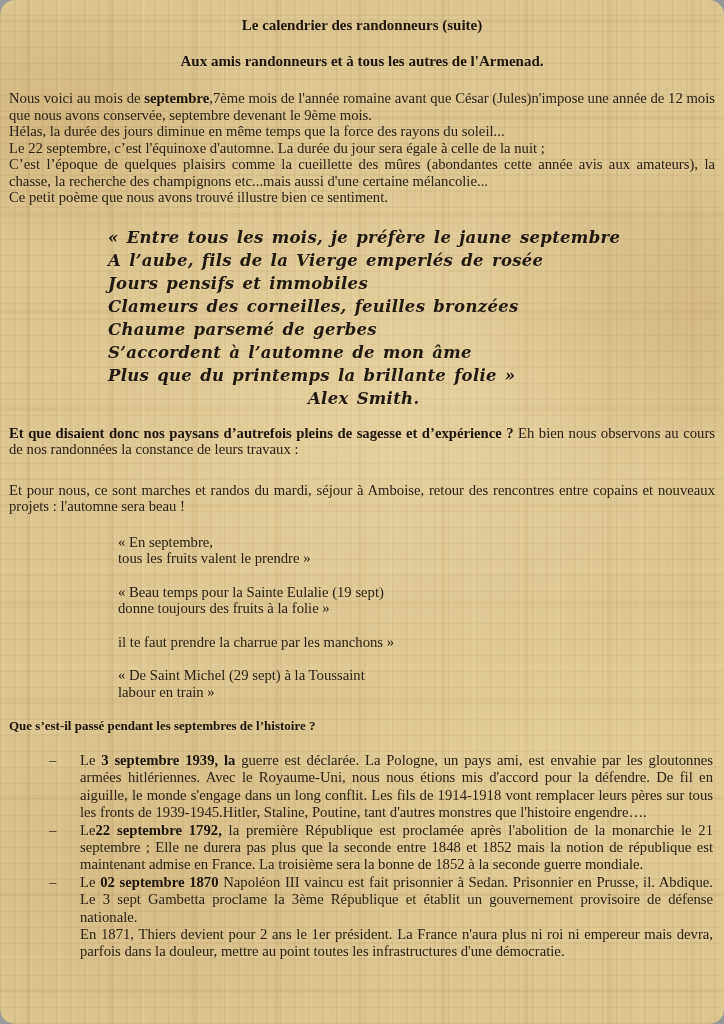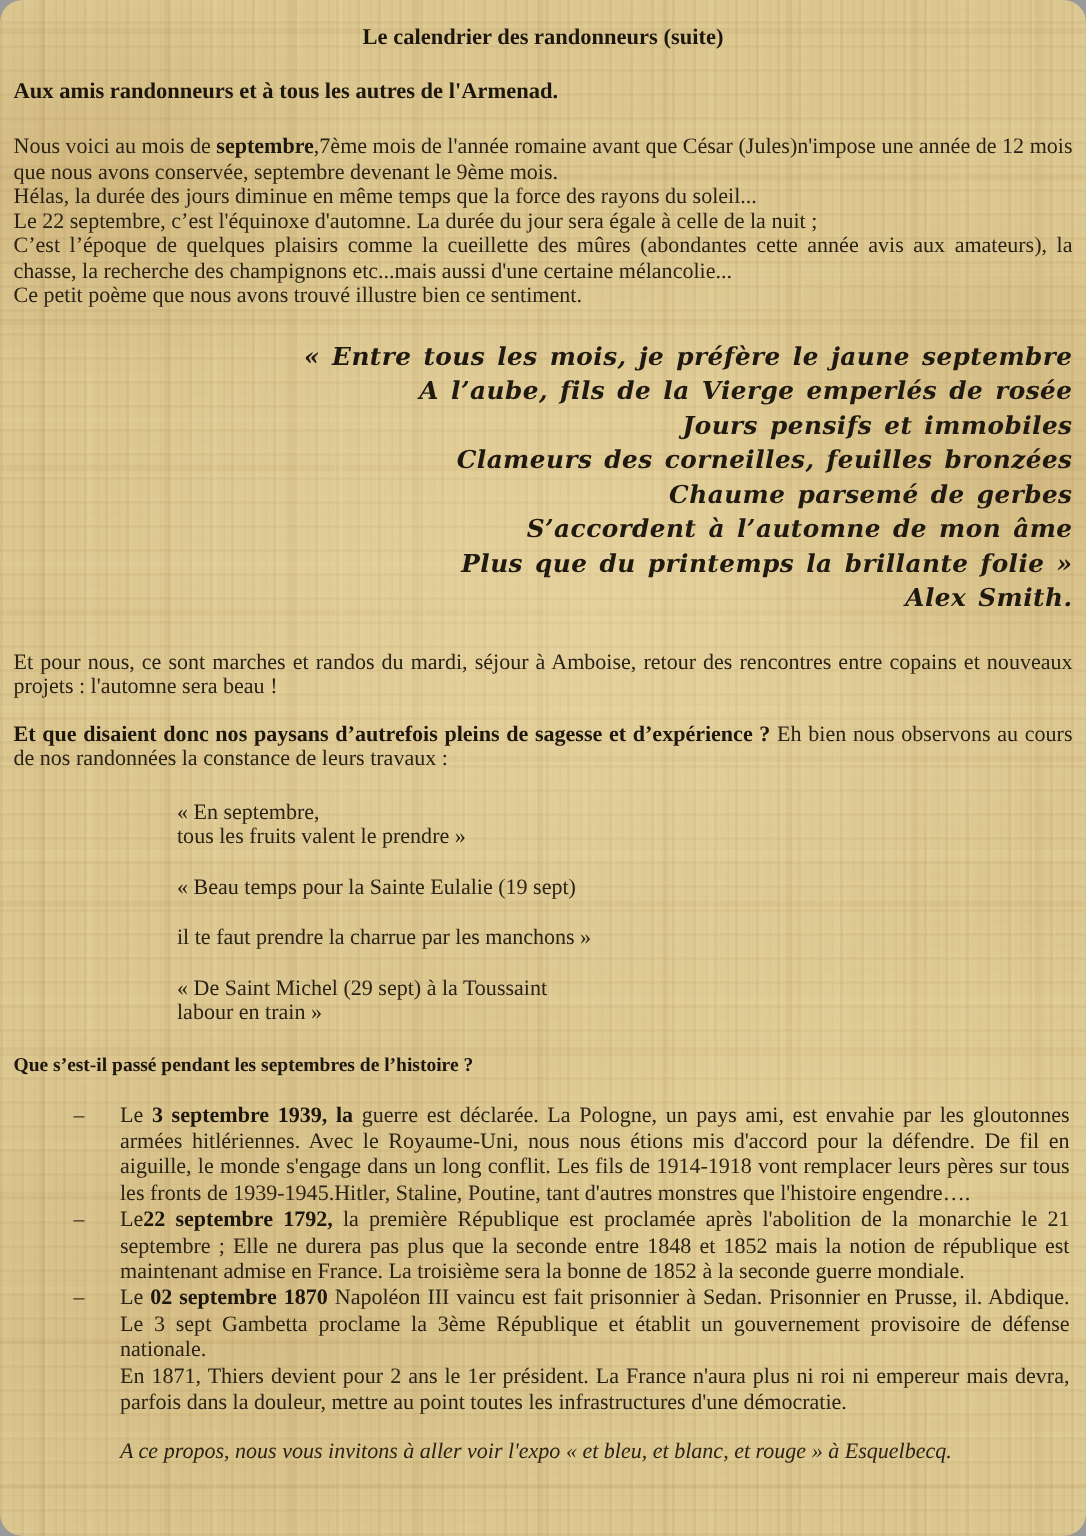--- a/index.html
+++ b/index.html
@@ -29,20 +29,21 @@
   .title {
     margin-top: 17px;
     text-align: center;
     font-weight: bold;
     font-size: 15px;
     line-height: 17px;
     color: #1c160c;
   }
   .subtitle {
     margin-top: 19px;
+    text-align: center;
     font-weight: bold;
     font-size: 15px;
     line-height: 17px;
     color: #1c160c;
   }
   .bodytext {
     font-size: 14.7px;
     line-height: 16.5px;
     text-align: justify;
     margin: 0;
@@ -52,21 +53,20 @@
     margin-top: 20px;
     margin-left: 99px;
     font-family: "DejaVu Serif", serif;
     font-style: italic;
     font-weight: bold;
     font-size: 16.5px;
     line-height: 23px;
     letter-spacing: 0.3px;
     word-spacing: 2px;
     color: #1f1910;
-    text-align: right;
   }
   .poem-author { padding-left: 200px; }
   .p-etpournous { margin-top: 24px; }
   .p-sagesse { margin-top: 15px; }
   .proverbs {
     margin-top: 19px;
     margin-left: 109px;
     font-size: 14.7px;
     line-height: 16.5px;
   }
@@ -124,31 +124,32 @@
     <div class="poem-line">« Entre tous les mois, je préfère le jaune septembre</div>
     <div class="poem-line">A l’aube, fils de la Vierge emperlés de rosée</div>
     <div class="poem-line">Jours pensifs et immobiles</div>
     <div class="poem-line">Clameurs des corneilles, feuilles bronzées</div>
     <div class="poem-line">Chaume parsemé de gerbes</div>
     <div class="poem-line">S’accordent à l’automne de mon âme</div>
     <div class="poem-line">Plus que du printemps la brillante folie »</div>
     <div class="poem-author">Alex Smith.</div>
   </div>
 
+  <p class="bodytext p-sagesse"><b>Et que disaient donc nos paysans d’autrefois pleins de sagesse et d’expérience ? </b><span>Eh bien nous observons au cours de nos randonnées la constance de leurs travaux :</span></p>
+
   <p class="bodytext p-etpournous">Et pour nous, ce sont marches et randos du mardi, séjour à Amboise, retour des rencontres entre copains et nouveaux projets : l'automne sera beau !</p>
-
-  <p class="bodytext p-sagesse"><b>Et que disaient donc nos paysans d’autrefois pleins de sagesse et d’expérience ? </b><span>Eh bien nous observons au cours de nos randonnées la constance de leurs travaux :</span></p>
 
   <div class="proverbs">
     <div class="proverb">
       <div>« En septembre,</div>
       <div>tous les fruits valent le prendre »</div>
     </div>
     <div class="proverb">
       <div>« Beau temps pour la Sainte Eulalie (19 sept)</div>
+      <div>donne toujours des fruits à la folie »</div>
     </div>
     <div class="proverb">
       <div>il te faut prendre la charrue par les manchons »</div>
     </div>
     <div class="proverb">
       <div>« De Saint Michel (29 sept) à la Toussaint</div>
       <div>labour en train »</div>
     </div>
   </div>
 
@@ -164,15 +165,14 @@
       <div class="bullet-text"><span>Le</span><b>22 septembre 1792,</b><span> la première République est proclamée après l'abolition de la monarchie le 21 septembre ; Elle ne durera pas plus que la seconde entre 1848 et 1852 mais la notion de république est maintenant admise en France. La troisième sera la bonne de 1852 à la seconde guerre mondiale.</span></div>
     </div>
     <div class="bullet">
       <span class="dash">–</span>
       <div class="bullet-text"><span>Le </span><b>02 septembre 1870</b><span> Napoléon III vaincu est fait prisonnier à Sedan. Prisonnier en Prusse, il. Abdique. Le 3 sept Gambetta proclame la 3ème République et établit un gouvernement provisoire de défense nationale.</span>
         <div>En 1871, Thiers devient pour 2 ans le 1er président. La France n'aura plus ni roi ni empereur mais devra, parfois dans la douleur, mettre au point toutes les infrastructures d'une démocratie.</div>
       </div>
     </div>
   </div>
 
-  <p class="closing">A ce propos, nous vous invitons à aller voir l'expo « et bleu, et blanc, et rouge » à Esquelbecq.</p>
 
 </div>
 
 </body></html>

